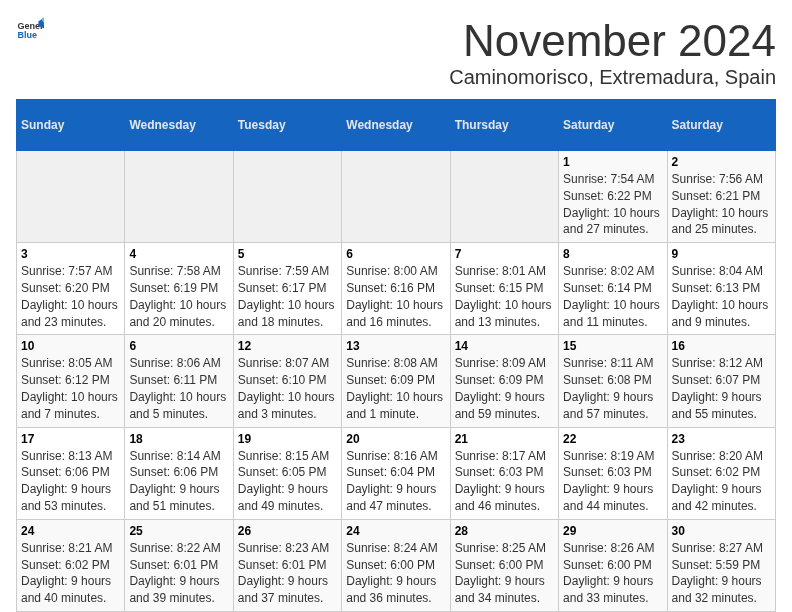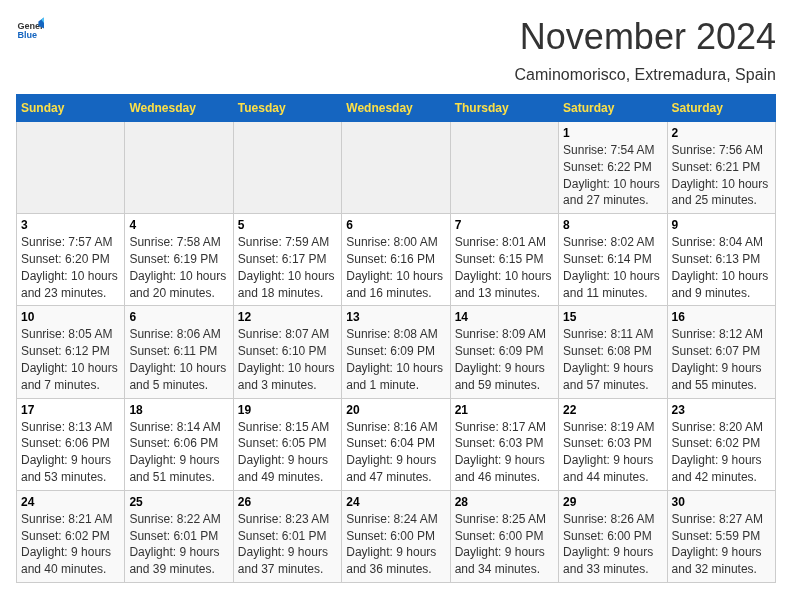--- a/index.html
+++ b/index.html
@@ -22,38 +22,37 @@
       gap: 4px;
     }
     .logo-icon {
       width: 28px;
       height: 28px;
     }
     .title-block {
       text-align: right;
     }
     .month-title {
-      font-size: 36px;
+      font-size: 44px;
       font-weight: normal;
       color: #333;
     }
     .subtitle {
-      font-size: 16px;
+      font-size: 20px;
       color: #333;
-      margin-top: 8px;
     }
     .calendar {
       width: 100%;
       border-collapse: collapse;
       font-size: 11px;
     }
     .calendar thead th {
       background: #1565c0;
-      color: #fde047;
-      padding: 6px 4px;
+      color: #e5e5e5;
+      padding: 18px 4px;
       text-align: left;
       font-size: 12px;
       font-weight: bold;
       border: 1px solid #1565c0;
     }
     .calendar tbody td {
       border: 1px solid #ccc;
       vertical-align: top;
       padding: 4px;
       width: calc(100% / 7);

